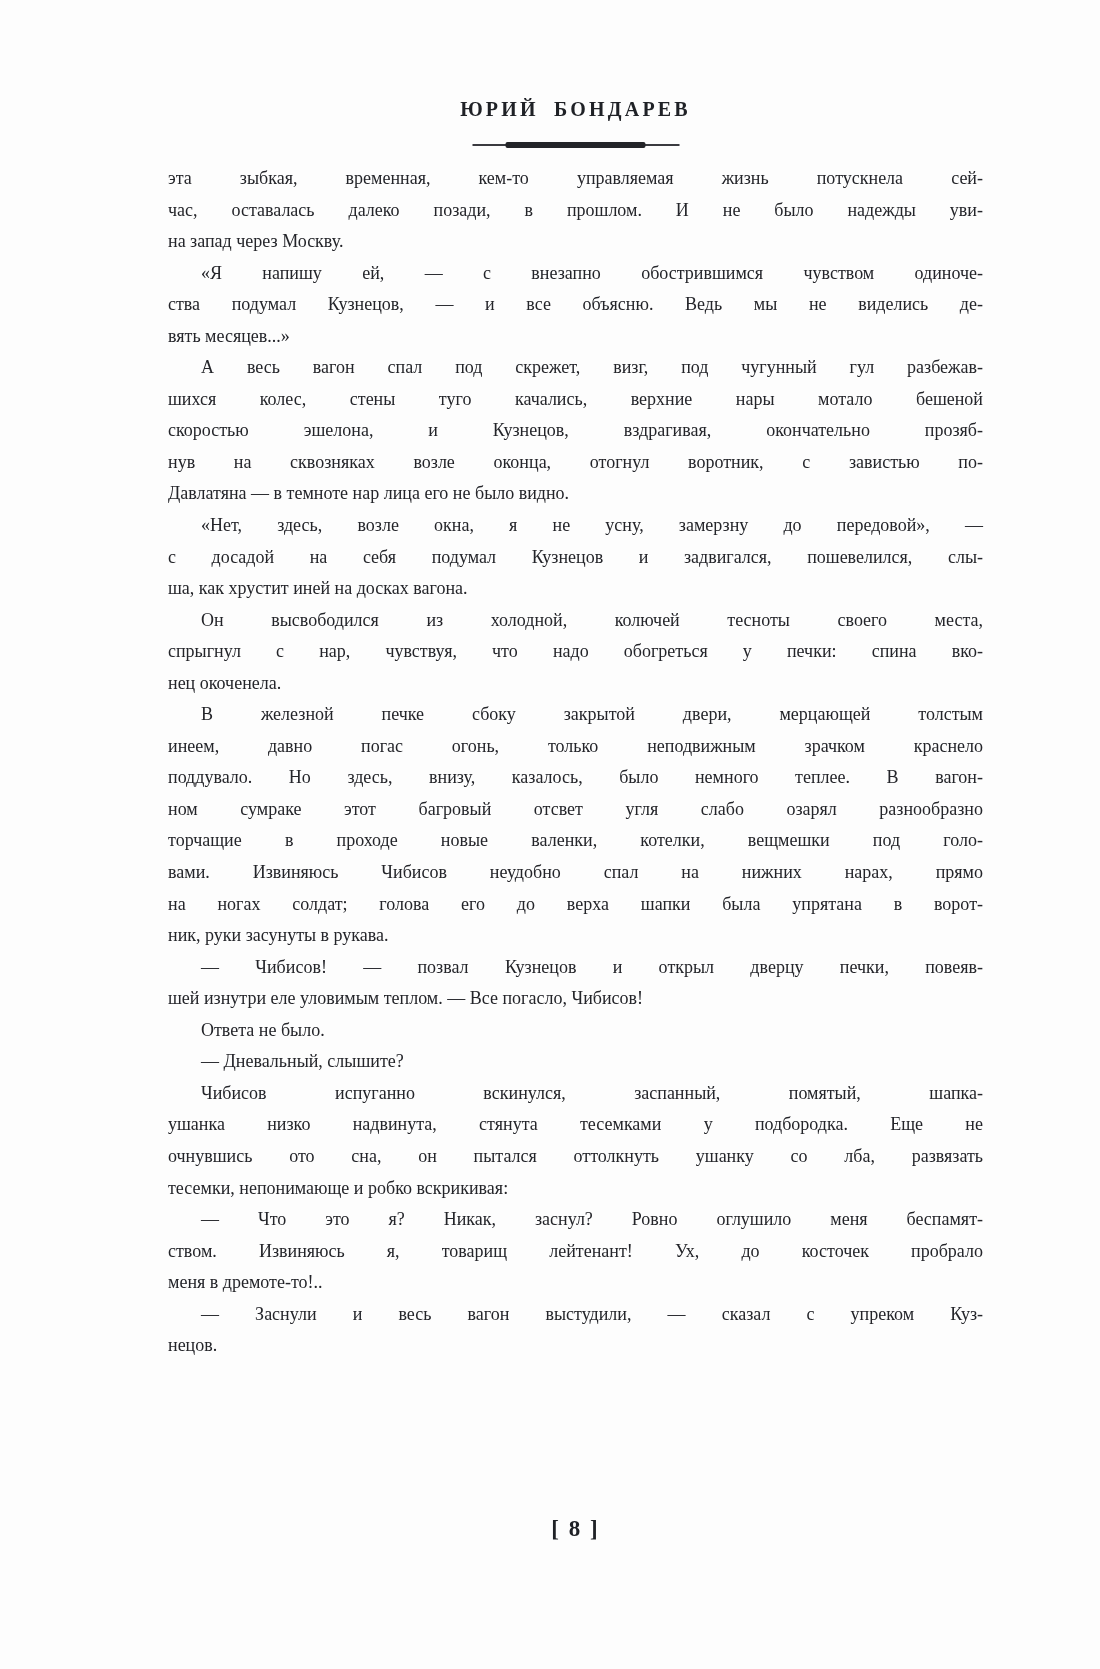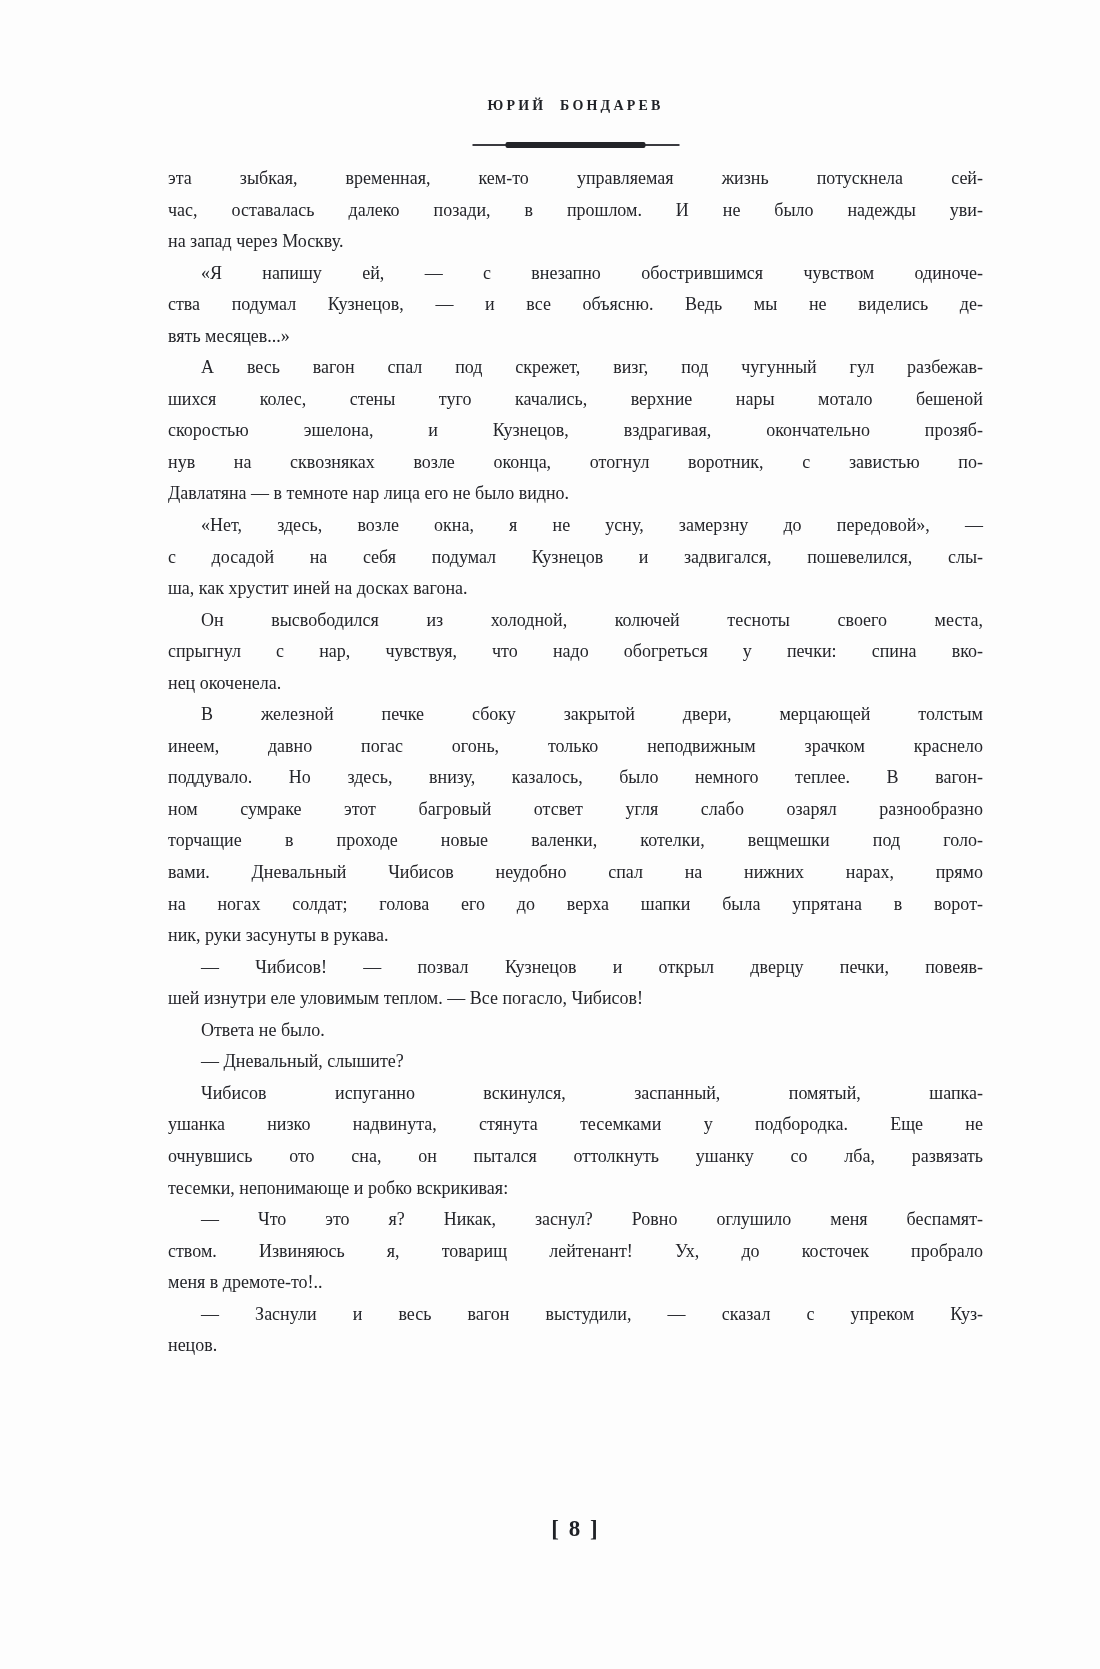--- a/index.html
+++ b/index.html
@@ -21,21 +21,21 @@
     top: 0;
     width: 815px;
     height: 1669px;
   }
   .author {
     position: absolute;
     top: 98px;
     left: 0;
     width: 100%;
     text-align: center;
-    font-size: 14px;
+    font-size: 20px;
     font-weight: bold;
     letter-spacing: 3.2px;
     word-spacing: 7px;
     color: #1f2126;
   }
   .rule {
     position: absolute;
     top: 141px;
     left: 50%;
     transform: translateX(-50%);
@@ -136,21 +136,21 @@
         <div class="line indent">Он высвободился из холодной, колючей тесноты своего места,</div>
         <div class="line">спрыгнул с нар, чувствуя, что надо обогреться у печки: спина вко-</div>
         <div class="line end">нец окоченела.</div>
       </div>
       <div class="paragraph">
         <div class="line indent">В железной печке сбоку закрытой двери, мерцающей толстым</div>
         <div class="line">инеем, давно погас огонь, только неподвижным зрачком краснело</div>
         <div class="line">поддувало. Но здесь, внизу, казалось, было немного теплее. В вагон-</div>
         <div class="line">ном сумраке этот багровый отсвет угля слабо озарял разнообразно</div>
         <div class="line">торчащие в проходе новые валенки, котелки, вещмешки под голо-</div>
-        <div class="line">вами. Дневальный Чибисов неудобно спал на нижних нарах, прямо</div>
+        <div class="line">вами. Извиняюсь Чибисов неудобно спал на нижних нарах, прямо</div>
         <div class="line">на ногах солдат; голова его до верха шапки была упрятана в ворот-</div>
         <div class="line end">ник, руки засунуты в рукава.</div>
       </div>
       <div class="paragraph">
         <div class="line indent">— Чибисов! — позвал Кузнецов и открыл дверцу печки, повеяв-</div>
         <div class="line end">шей изнутри еле уловимым теплом. — Все погасло, Чибисов!</div>
       </div>
       <div class="paragraph">
         <div class="line end indent">Ответа не было.</div>
       </div>

